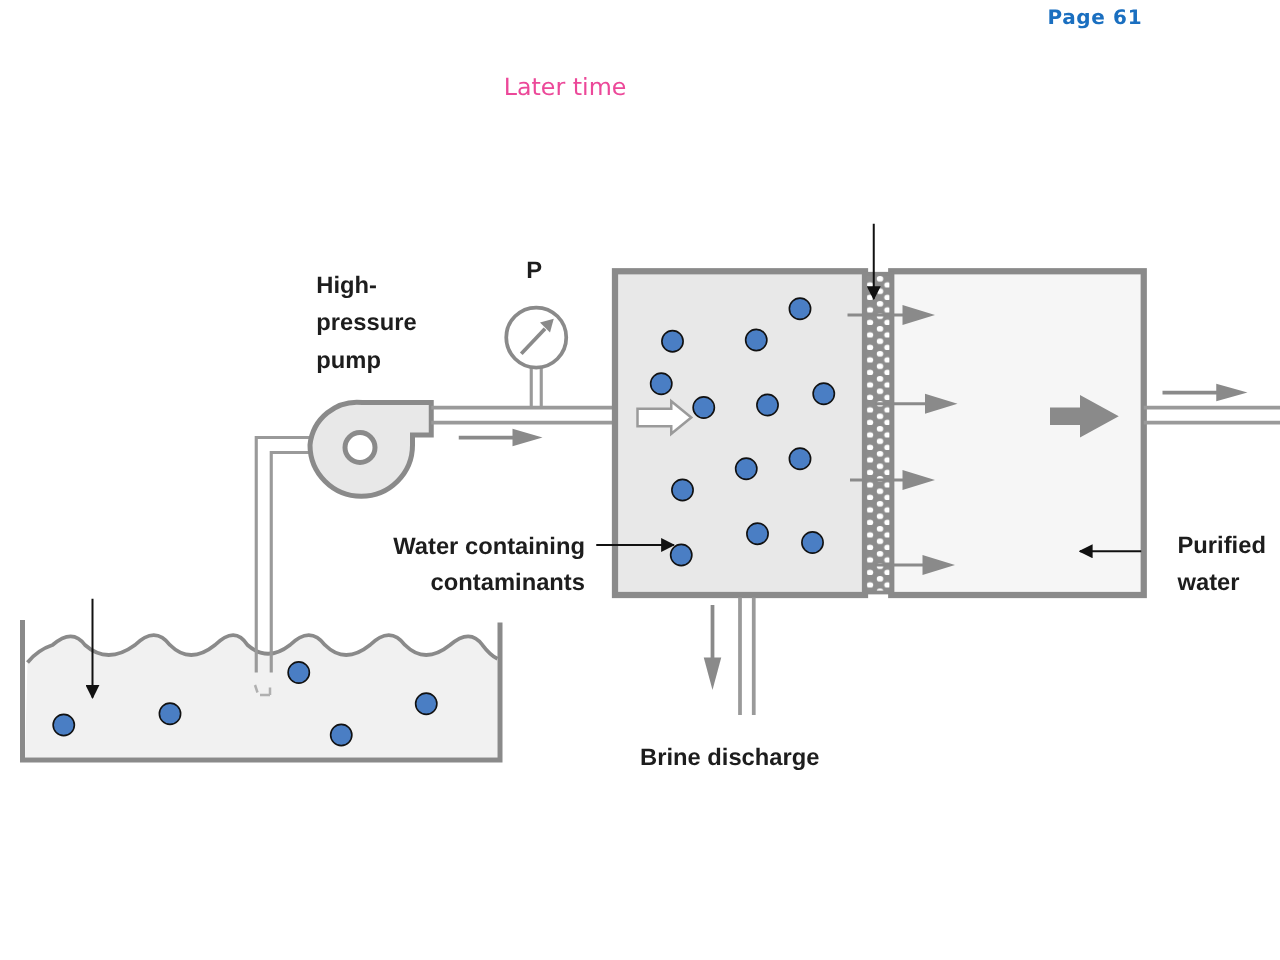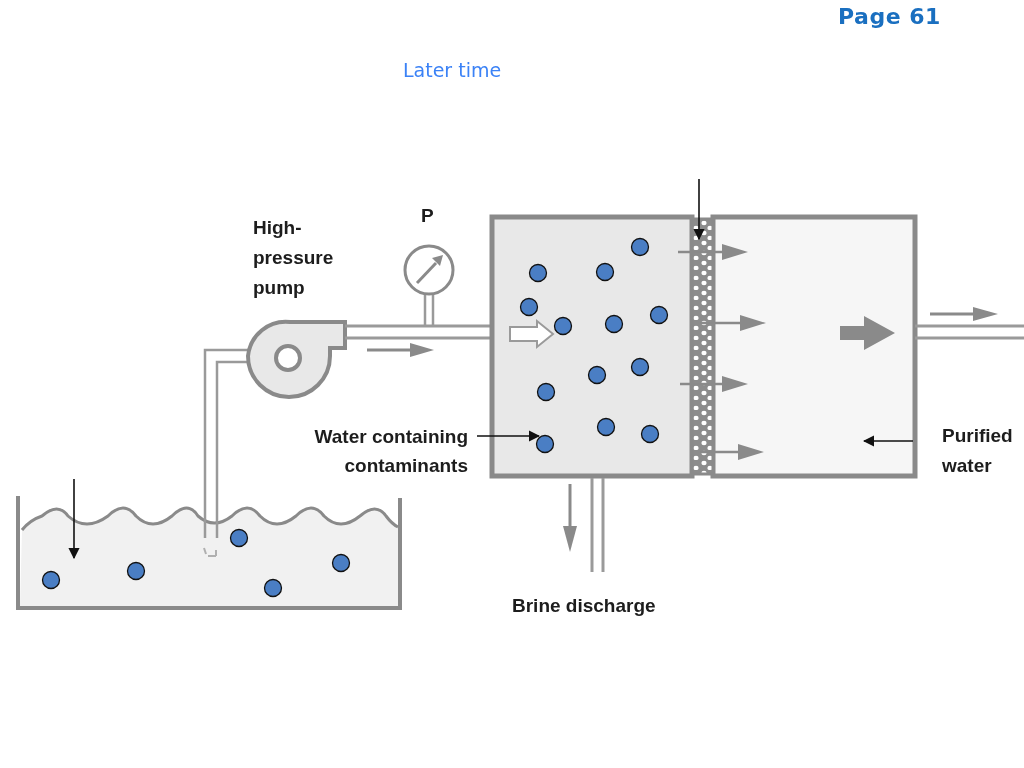--- a/index.html
+++ b/index.html
@@ -1,18 +1,18 @@
 <!DOCTYPE html>
 <html><head>
 <meta charset="utf-8">
 <style>
   html, body { margin: 0; padding: 0; background: #ffffff; }
   body { width: 1024px; height: 768px; position: relative; overflow: hidden; font-family: "Liberation Sans", sans-serif; }
-  .page-num { position: absolute; left: 838px; top: 4px; font-family: "DejaVu Sans", sans-serif; font-weight: bold; font-size: 22px; color: #1a6fc0; letter-spacing: 0.5px; }
-  .subtitle { position: absolute; left: 403px; top: 59px; font-family: "DejaVu Sans", sans-serif; font-size: 19px; color: #3b82f6; }
+  .page-num { position: absolute; left: 838px; top: 4px; font-family: "DejaVu Sans", sans-serif; font-weight: bold; font-size: 16px; color: #1a6fc0; letter-spacing: 0.5px; }
+  .subtitle { position: absolute; left: 403px; top: 59px; font-family: "DejaVu Sans", sans-serif; font-size: 19px; color: #ec4899; }
   svg.diagram { position: absolute; left: 0; top: 0; }
   .lbl { font-family: "Liberation Sans", sans-serif; font-weight: bold; fill: #1d1d1d; font-size: 19px; }
 </style>
 </head>
 <body>
 
 <div class="page-num">Page 61</div>
 <div class="subtitle">Later time</div>
 
 <svg class="diagram" width="1024" height="768" viewBox="0 0 1024 768">

